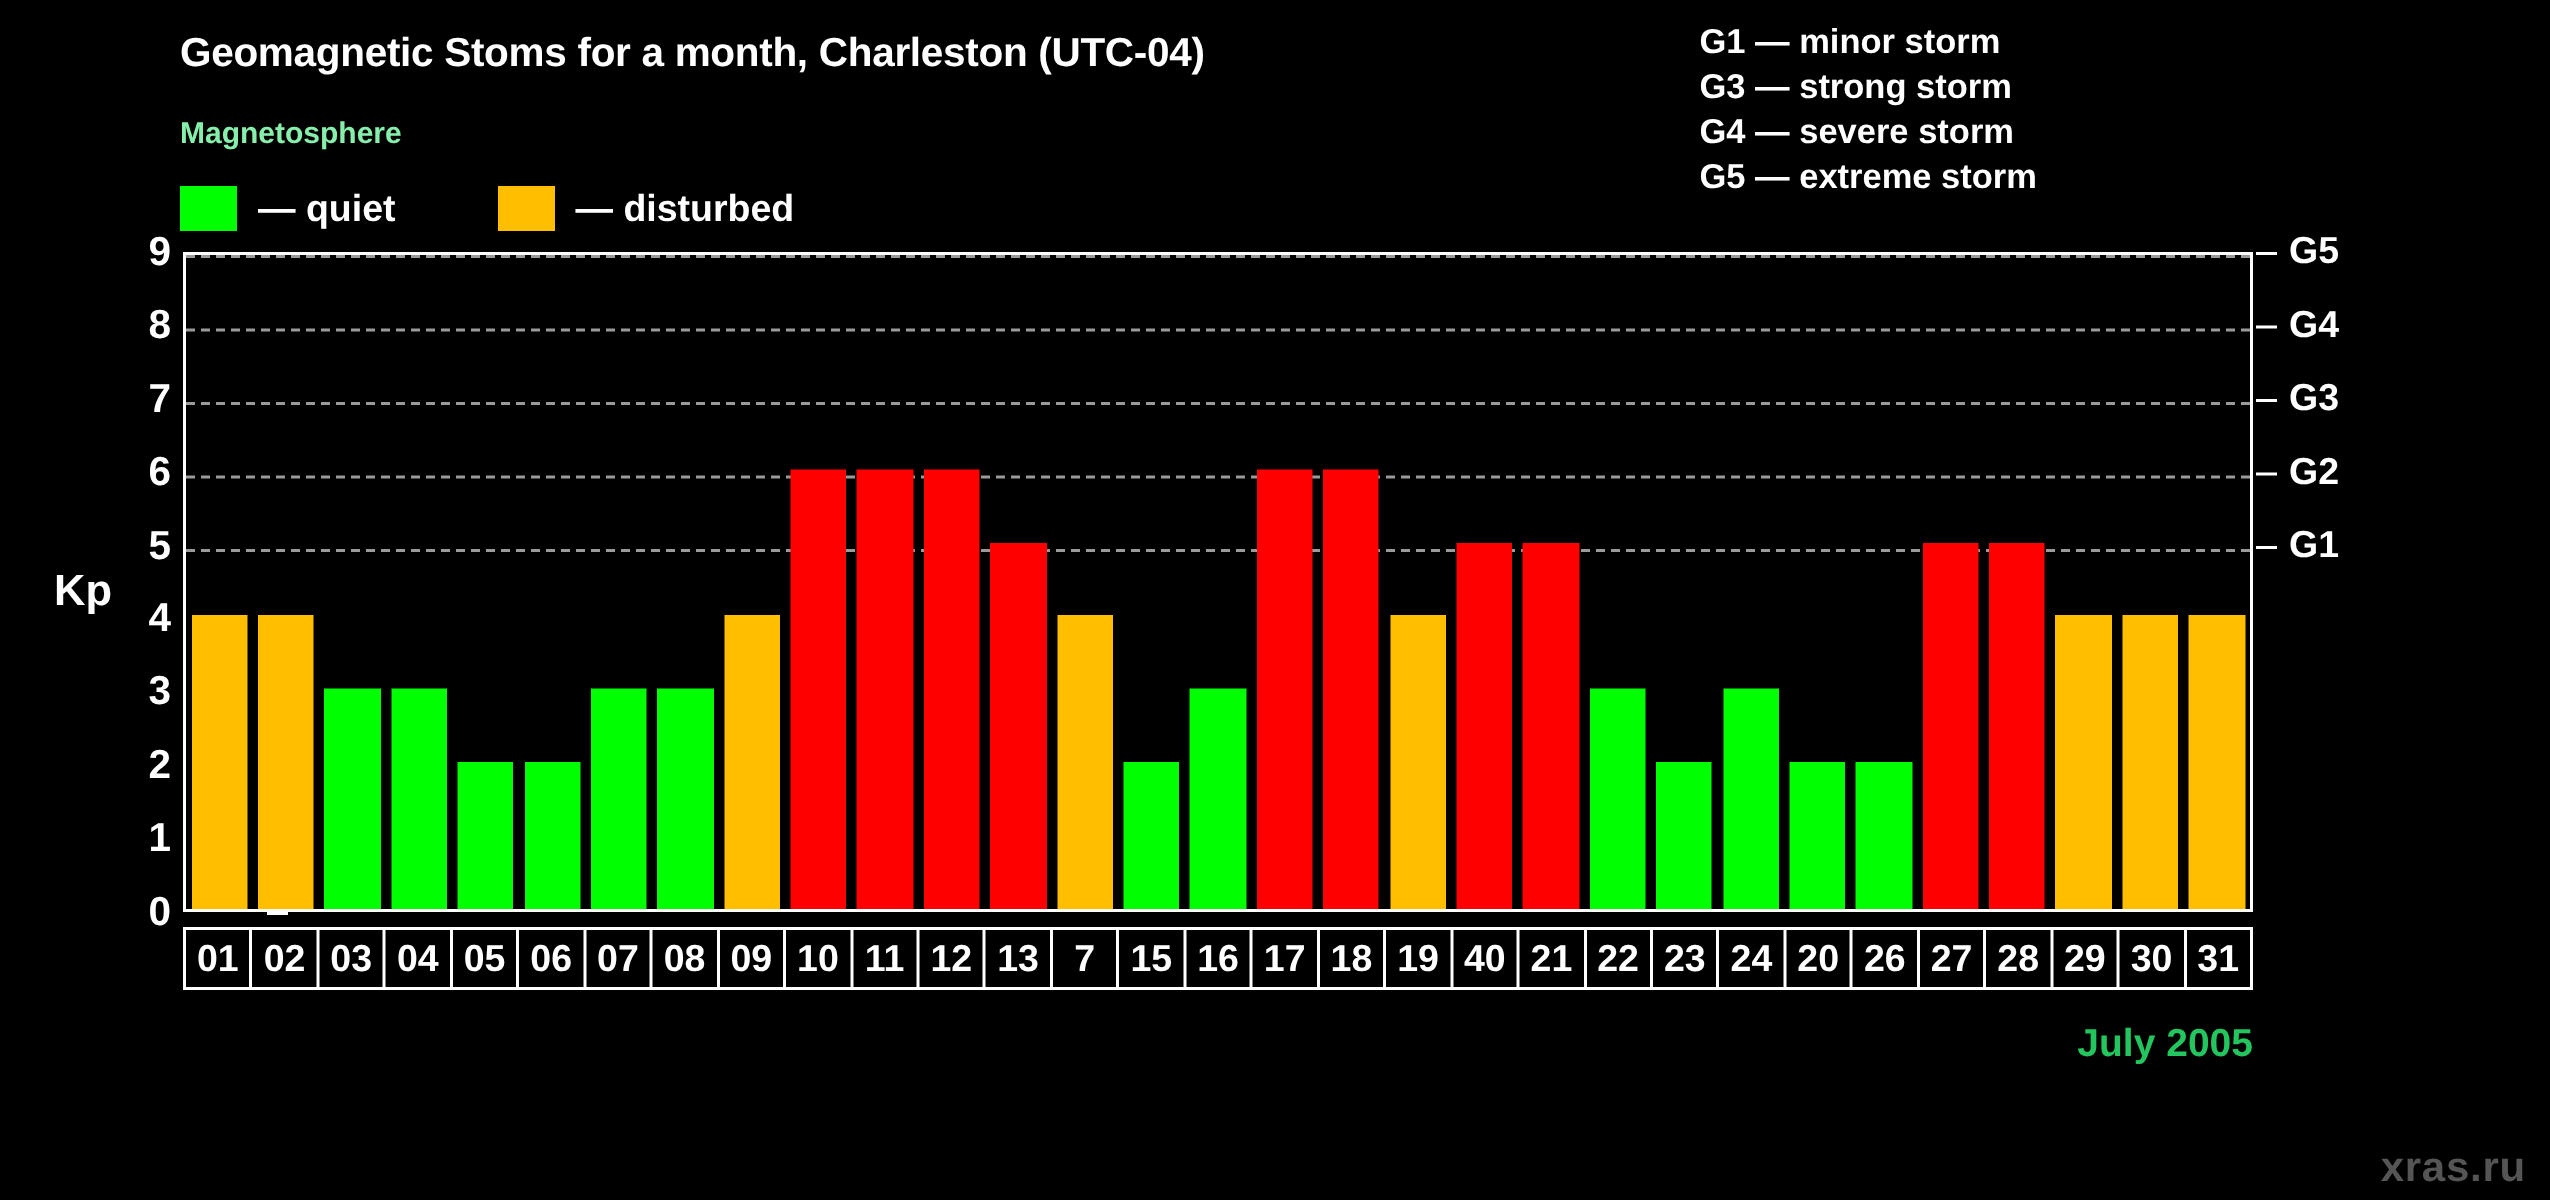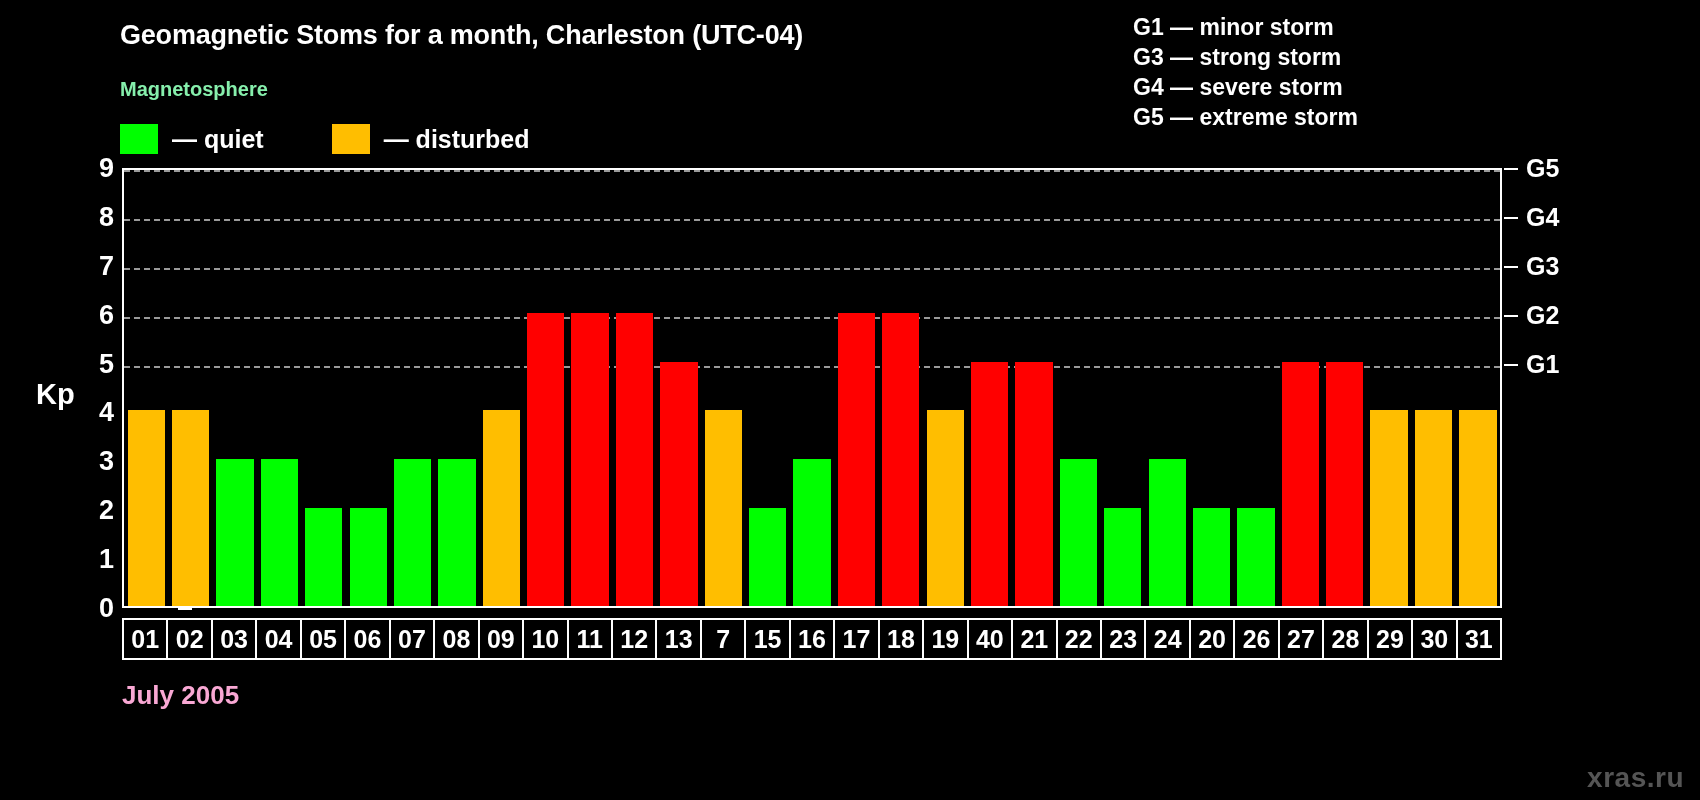--- a/index.html
+++ b/index.html
@@ -214,24 +214,24 @@
     color: #ffffff;
     line-height: 1;
   }
   .day-cell:last-child { border-right: none; }
 
   #x-axis-title {
     position: absolute;
     left: 122px;
     top: 680px;
     width: 1380px;
-    text-align: left;
+    text-align: right;
     font-size: 26px;
     font-weight: bold;
-    color: #f9a8d4;
+    color: #22c55e;
   }
 
   #watermark {
     position: absolute;
     right: 16px;
     bottom: 6px;
     font-size: 28px;
     font-weight: bold;
     color: #555555;
     letter-spacing: 0.5px;

